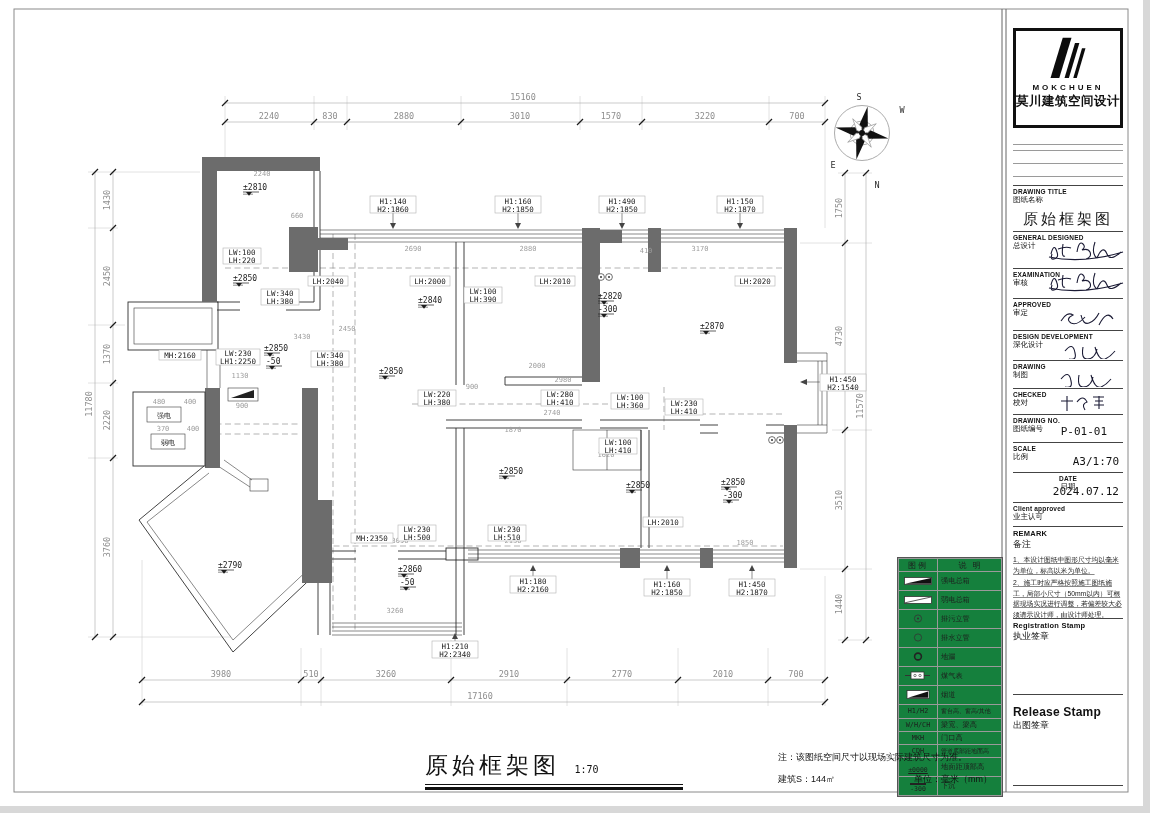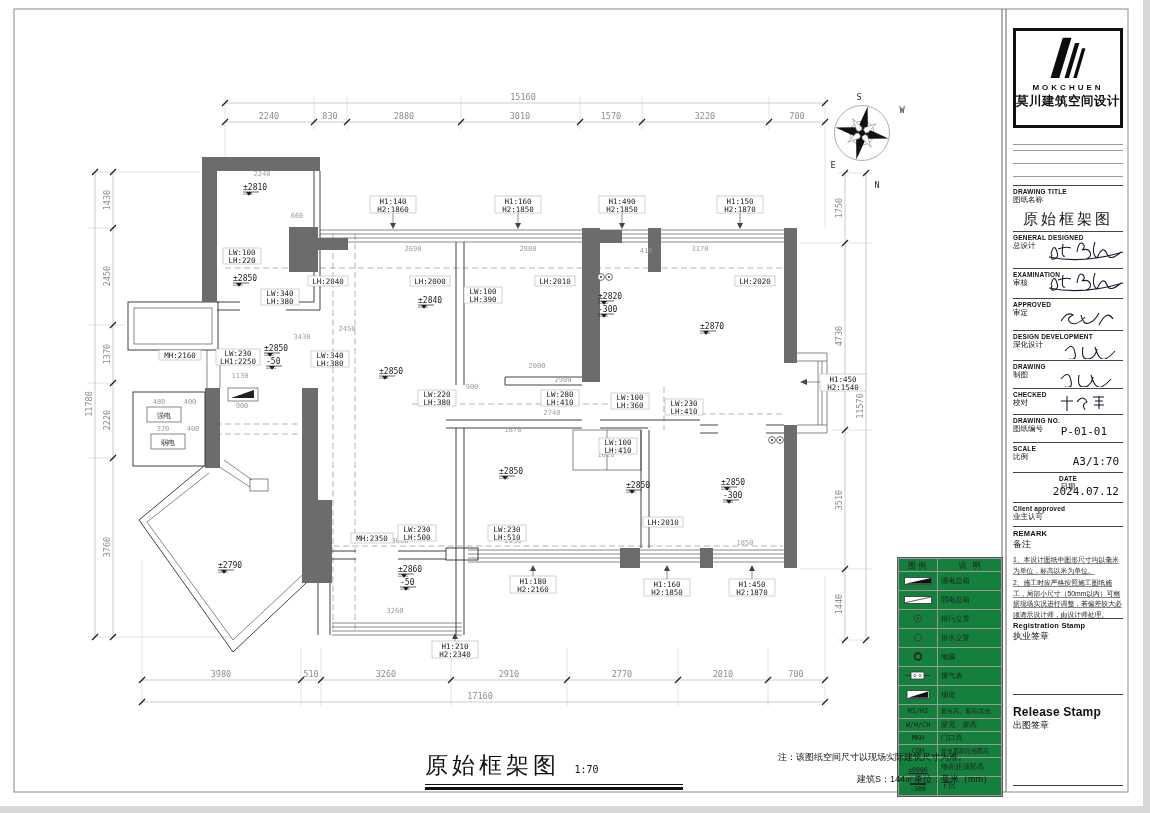--- a/index.html
+++ b/index.html
@@ -66,21 +66,21 @@
         text-decoration:underline;}
   .ssym{font-family:"DejaVu Sans Mono",monospace;font-size:6.5px;border-top:2px solid #222;padding-top:0;}
 
   
   .ft-left{position:absolute;left:425px;top:750px;width:270px;}
   .ft-title{font-family:"Liberation Serif",serif;font-size:23px;color:#111;letter-spacing:4px;}
   .ft-scale{font-family:"DejaVu Sans Mono",monospace;font-size:10px;color:#111;margin-left:10px;}
   .ft-r1{height:1px;background:#111;width:258px;margin-top:3px;}
   .ft-r2{height:2.5px;background:#111;width:258px;margin-top:2px;}
   .ft-notes{position:absolute;left:778px;top:751px;width:214px;font-size:9px;color:#111;}
-  .ft-row{display:flex;justify-content:flex-end;margin-top:9px;}
+  .ft-row{display:flex;justify-content:space-between;margin-top:9px;}
   .edge-r{position:absolute;right:0;top:0;width:7px;height:813px;background:#d8d8d8;}
   .edge-b{position:absolute;left:0;bottom:0;width:1150px;height:7px;background:#d8d8d8;}
 </style>
 </head>
 <body>
 
 <div class="page">
 
 <svg width="1150" height="813" viewBox="0 0 1150 813">
   <defs>

